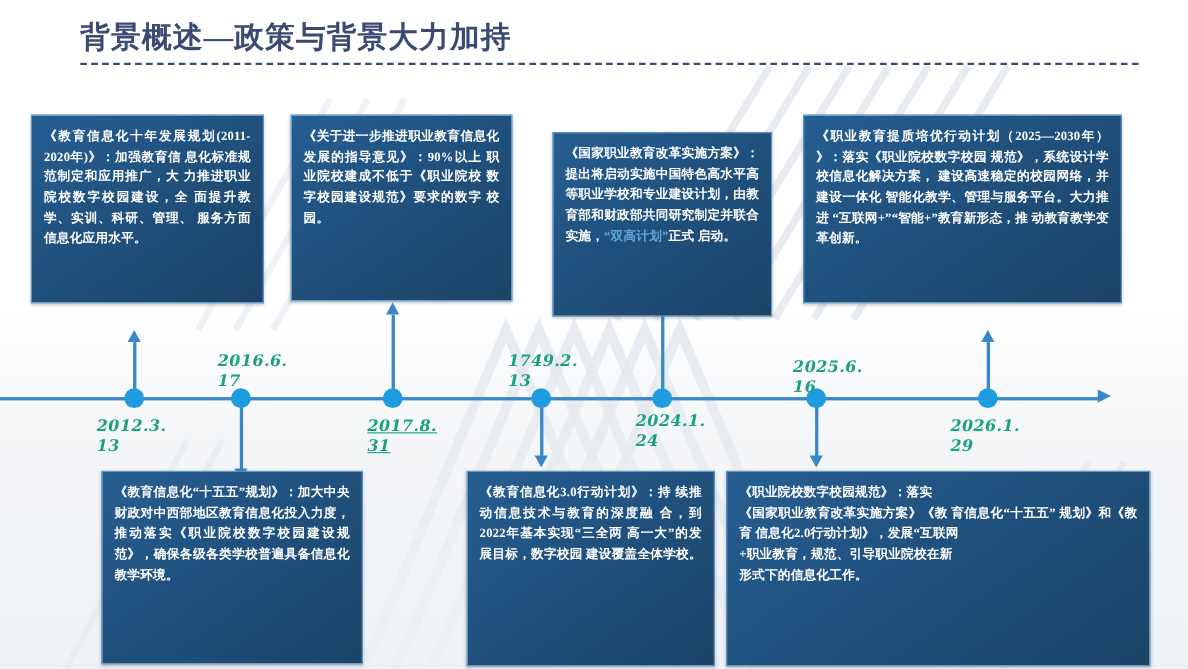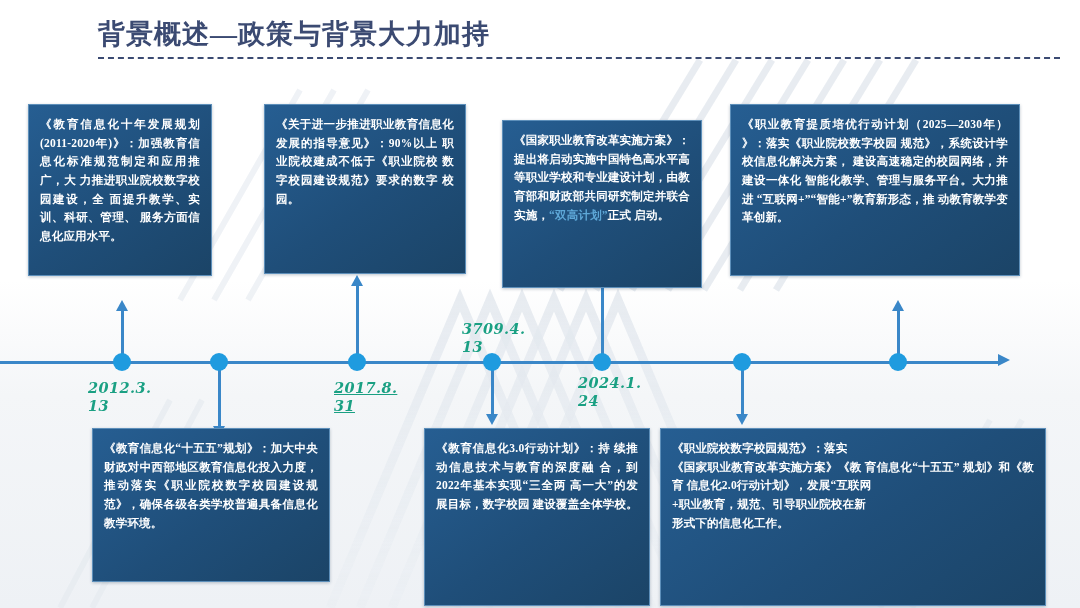--- a/index.html
+++ b/index.html
@@ -30,21 +30,21 @@
     position: absolute;
     left: 0; right: 0;
     top: 280px; bottom: 0;
     background: linear-gradient(180deg, #ffffff 0%, #f4f6f8 35%, #eef1f5 100%);
     z-index: 0;
   }
 
   
   .title-block {
     position: absolute;
-    left: 98px;
+    left: 73px;
     top: 18px;
     width: 962px;
     z-index: 5;
   }
   .page-title {
     font-family: "Liberation Serif", "DejaVu Serif", serif;
     font-size: 27px;
     font-weight: bold;
     color: #3b4a72;
     letter-spacing: 1px;
@@ -70,27 +70,27 @@
     letter-spacing: .2px;
     font-weight: bold;
     z-index: 4;
     text-align: justify;
     overflow: hidden;
     box-shadow: 0 1px 3px rgba(20,50,80,.28);
   }
   .card .hl { color: #5ea8d8; }
 
   
-  #card-top-0 { left: 28px;  top: 104px; width: 184px; height: 172px; }
+  #card-top-0 { left: 28px;  top: 104px; width: 212px; height: 172px; }
   #card-top-1 { left: 264px; top: 104px; width: 202px; height: 170px; }
   #card-top-2 { left: 502px; top: 104px; width: 200px; height: 168px; margin-top: 16px; }
   #card-top-3 { left: 730px; top: 104px; width: 290px; height: 172px; }
 
   
-  #card-bot-0 { left: 92px;  top: 428px; width: 238px; height: 154px; }
+  #card-bot-0 { left: 92px;  top: 428px; width: 238px; height: 176px; }
   #card-bot-1 { left: 424px; top: 428px; width: 226px; height: 178px; }
   #card-bot-2 { left: 660px; top: 428px; width: 386px; height: 178px; }
 
   
   .timeline-layer {
     position: absolute;
     inset: 0;
     z-index: 3;
   }
   .axis {
@@ -205,46 +205,52 @@
 
   <div class="stem" style="left:122px; top:311px; height:51px;"></div>
   <div class="stem-head up" style="left:122px; top:300px;"></div>
   <div class="dot" style="left:122px;"></div>
   <div class="date-label" style="left:88px; top:379px;">2012.3.
 13</div>
 
   <div class="stem" style="left:219px; top:361px; height:67px;"></div>
   <div class="stem-head down" style="left:219px; top:426px;"></div>
   <div class="dot" style="left:219px;"></div>
+  <div class="date-label" style="left:198px; top:320px;">2016.6.
+17</div>
 
   <div class="stem" style="left:357px; top:286px; height:76px;"></div>
   <div class="stem-head up" style="left:357px; top:275px;"></div>
   <div class="dot" style="left:357px;"></div>
   <div class="date-label" style="left:334px; top:379px;text-decoration:underline;">2017.8.
 31</div>
 
   <div class="stem" style="left:492px; top:361px; height:55px;"></div>
   <div class="stem-head down" style="left:492px; top:414px;"></div>
   <div class="dot" style="left:492px;"></div>
-  <div class="date-label" style="left:462px; top:320px;">3709.4.
+  <div class="date-label" style="left:462px; top:320px;">1749.2.
 13</div>
 
   <div class="stem" style="left:602px; top:286px; height:76px;"></div>
   <div class="stem-head up" style="left:602px; top:275px;"></div>
   <div class="dot" style="left:602px;"></div>
   <div class="date-label" style="left:578px; top:374px;font-style:italic;">2024.1.
 24</div>
 
   <div class="stem" style="left:742px; top:361px; height:55px;"></div>
   <div class="stem-head down" style="left:742px; top:414px;"></div>
   <div class="dot" style="left:742px;"></div>
+  <div class="date-label" style="left:721px; top:325px;">2025.6.
+16</div>
 
   <div class="stem" style="left:898px; top:311px; height:51px;"></div>
   <div class="stem-head up" style="left:898px; top:300px;"></div>
   <div class="dot" style="left:898px;"></div>
+  <div class="date-label" style="left:864px; top:379px;">2026.1.
+29</div>
 </div>
 
 <div class="card" id="card-top-0">
   <span>《教育信息化十年发展规划(2011-2020年)》：加强教育信 息化标准规范制定和应用推广，大 力推进职业院校数字校园建设，全 面提升教学、实训、科研、管理、 服务方面信息化应用水平。</span>
 </div>
 
 <div class="card" id="card-top-1">
   <span>《关于进一步推进职业教育信息化发展的指导意见》：90%以上 职业院校建成不低于《职业院校 数字校园建设规范》要求的数字 校园。</span>
 </div>
 

